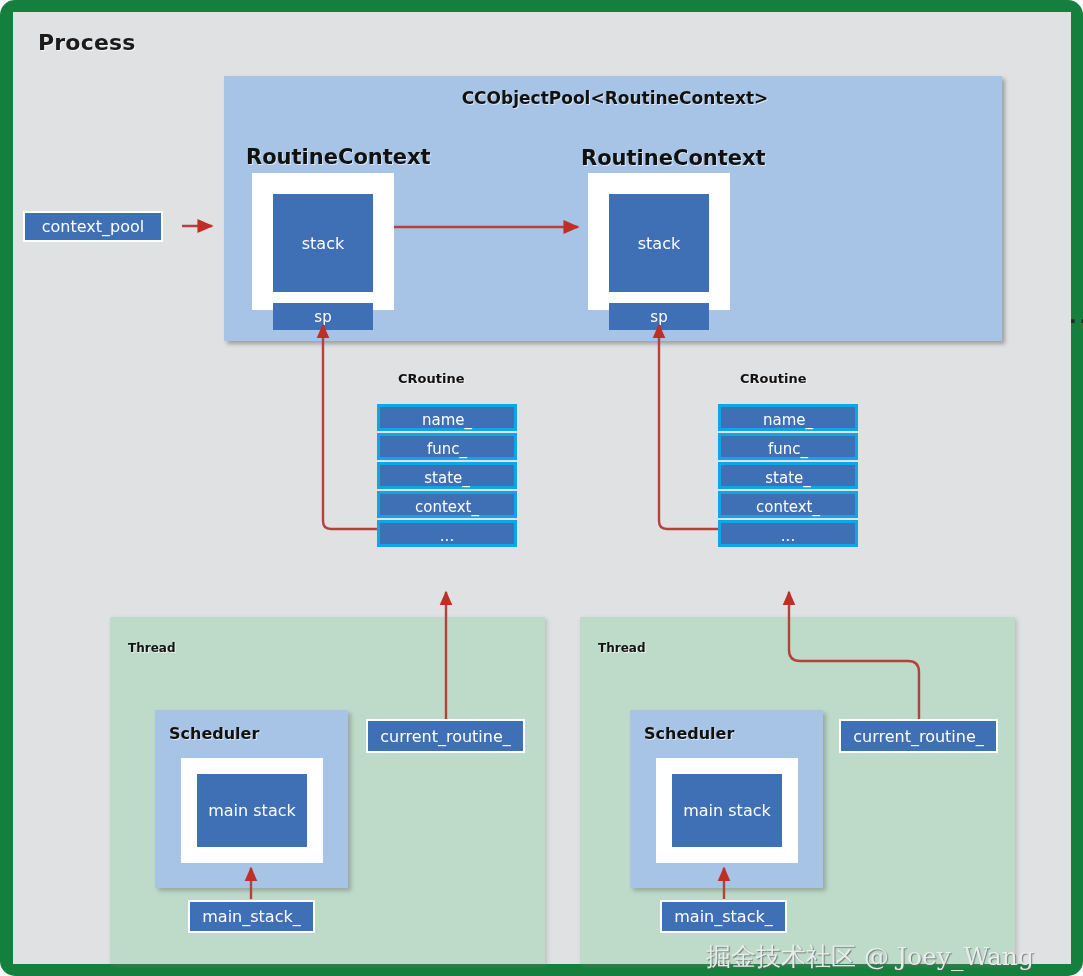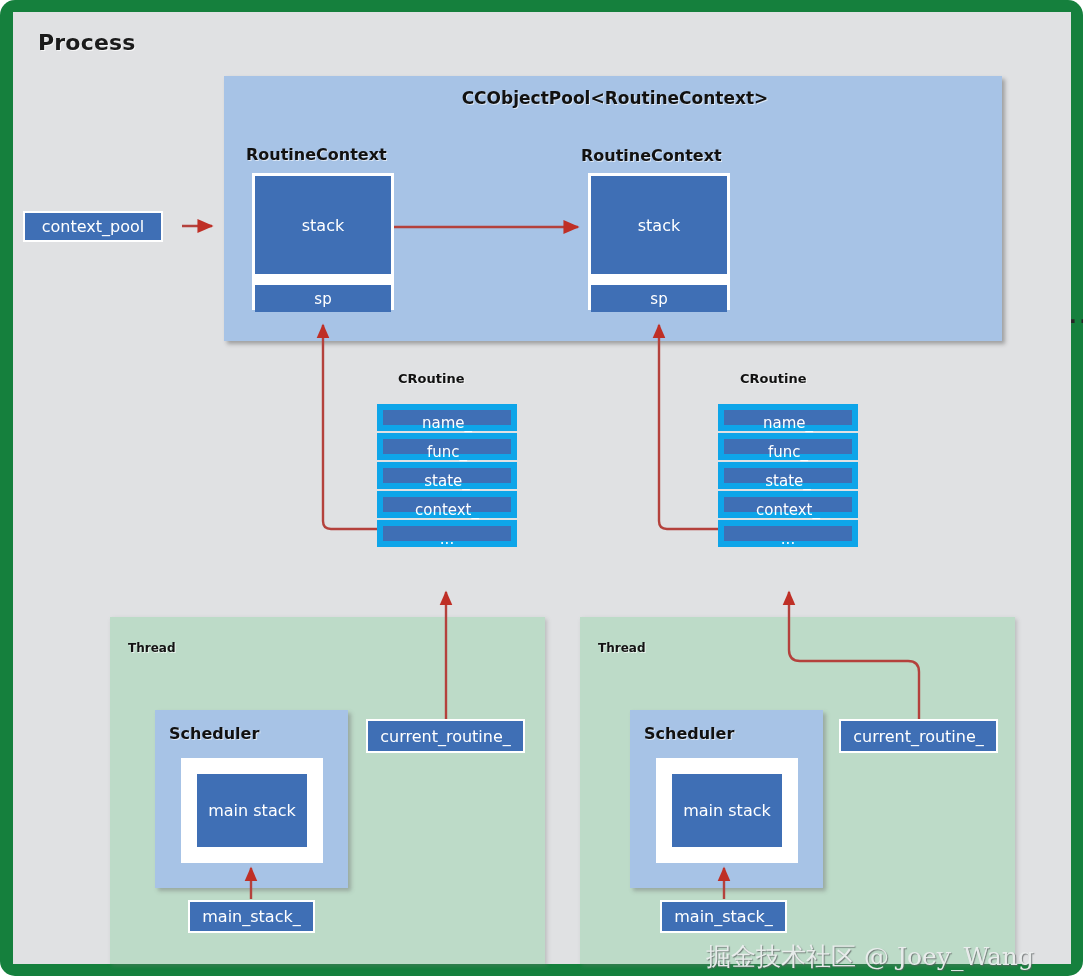--- a/index.html
+++ b/index.html
@@ -64,30 +64,30 @@
     top: 228px;
     font-size: 20px;
     font-weight: bold;
     color: #262626;
     letter-spacing: 3px;
   }
 
   
   .rc-label {
     position: absolute;
-    font-size: 16px;
+    font-size: 21px;
     font-weight: bold;
     color: #111111;
     text-shadow: 1px 1px 0 rgba(255,255,255,0.6);
     white-space: nowrap;
   }
   .rc-stackgroup {
     position: absolute;
     background: #ffffff;
-    padding: 3px;
+    padding: 21px;
     box-sizing: border-box;
   }
   .rc-stack {
     background: #3f6fb5;
     color: #ffffff;
     font-size: 16px;
     display: flex;
     align-items: center;
     justify-content: center;
     height: 98px;
@@ -116,21 +116,21 @@
     position: absolute;
     width: 140px;
   }
   .croutine-row {
     background: #3f6fb5;
     color: #ffffff;
     font-size: 15px;
     height: 27px;
     line-height: 27px;
     text-align: center;
-    border: 6px solid #0ea5e9;
+    border: 3px solid #0ea5e9;
     box-sizing: border-box;
     margin-bottom: 2px;
   }
 
   
   .thread-box {
     position: absolute;
     top: 617px;
     height: 347px;
     background: #bddbc8;

